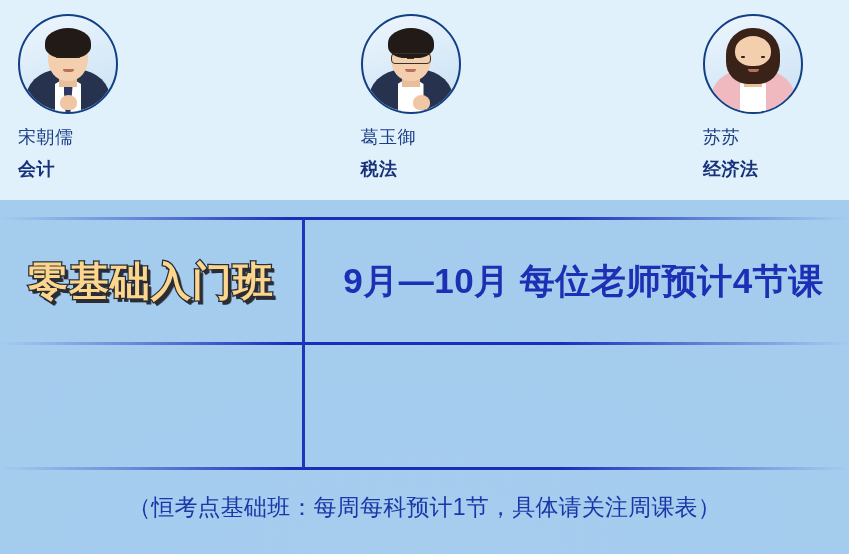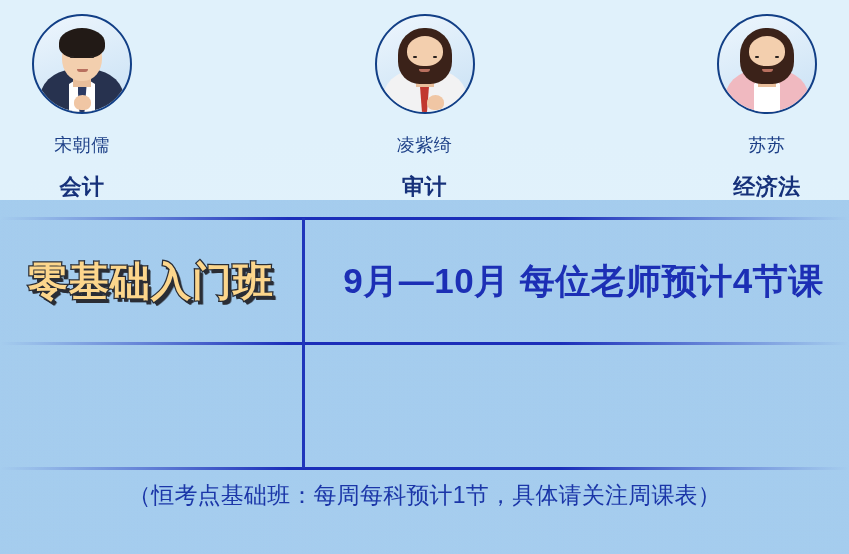--- a/index.html
+++ b/index.html
@@ -54,23 +54,22 @@
     height: 200px;
     display: flex;
     justify-content: space-between;
     padding: 0 18px;
     box-sizing: border-box;
   }
   .teacher {
     width: 128px;
     display: flex;
     flex-direction: column;
-    align-items: center;
+    align-items: flex-start;
     padding-top: 14px;
-    gap: 8px;
   }
   .avatar-wrap {
     position: relative;
     width: 100px;
     height: 100px;
     border-radius: 50%;
     border: 2.5px solid #123f86;
     background: linear-gradient(160deg, #eef6fd 0%, #dcecf9 45%, #c8e0f4 100%);
     overflow: hidden;
     box-sizing: border-box;
@@ -216,21 +215,21 @@
   .t-name {
     margin-top: 14px;
     font-size: 18px;
     color: #1c3f87;
     letter-spacing: 0.5px;
     line-height: 1;
     white-space: nowrap;
   }
   .t-subject {
     margin-top: 14px;
-    font-size: 22px;
+    font-size: 18px;
     font-weight: bold;
     color: #16317a;
     letter-spacing: 0.5px;
     line-height: 1;
     white-space: nowrap;
   }
 
   
   .table {
     position: absolute;
@@ -314,21 +313,21 @@
     color: #1c2fb5;
     letter-spacing: 0.5px;
     line-height: 1;
     white-space: nowrap;
   }
 
   
   .footnote {
     position: absolute;
     left: 0;
-    top: 480px;
+    top: 492px;
     width: 849px;
     text-align: center;
     font-size: 23px;
     color: #1b36a8;
     letter-spacing: 0.2px;
     white-space: nowrap;
   }
 </style>
 </head>
 <body>
@@ -352,38 +351,37 @@
           <div class="p-eye l"></div>
           <div class="p-eye r"></div>
           <div class="p-mouth"></div>
           <div class="p-hand mid"></div>
         </div>
       </div>
       <div class="t-name">宋朝儒</div>
       <div class="t-subject">会计</div>
     </div>
 
+
     <div class="teacher">
       <div class="avatar-wrap">
         <div class="portrait">
-          <div class="p-body light"></div>
-          <div class="p-tie red"></div>
+          <div class="p-body"></div>
+          <div class="p-shirt"></div>
           <div class="p-neck"></div>
           <div class="p-head"></div>
-          <div class="p-hair long"></div>
-          <div class="p-eye l"></div>
-          <div class="p-eye r"></div>
+          <div class="p-hair"></div>
+          <div class="p-glasses"></div>
           <div class="p-mouth"></div>
           <div class="p-hand"></div>
         </div>
       </div>
-      <div class="t-name">凌紫绮</div>
-      <div class="t-subject">审计</div>
+      <div class="t-name">葛玉御</div>
+      <div class="t-subject">税法</div>
     </div>
-
 
     <div class="teacher">
       <div class="avatar-wrap">
         <div class="portrait">
           <div class="p-body pink"></div>
           <div class="p-shirt"></div>
           <div class="p-neck"></div>
           <div class="p-head"></div>
           <div class="p-hair long"></div>
           <div class="p-eye l"></div>

